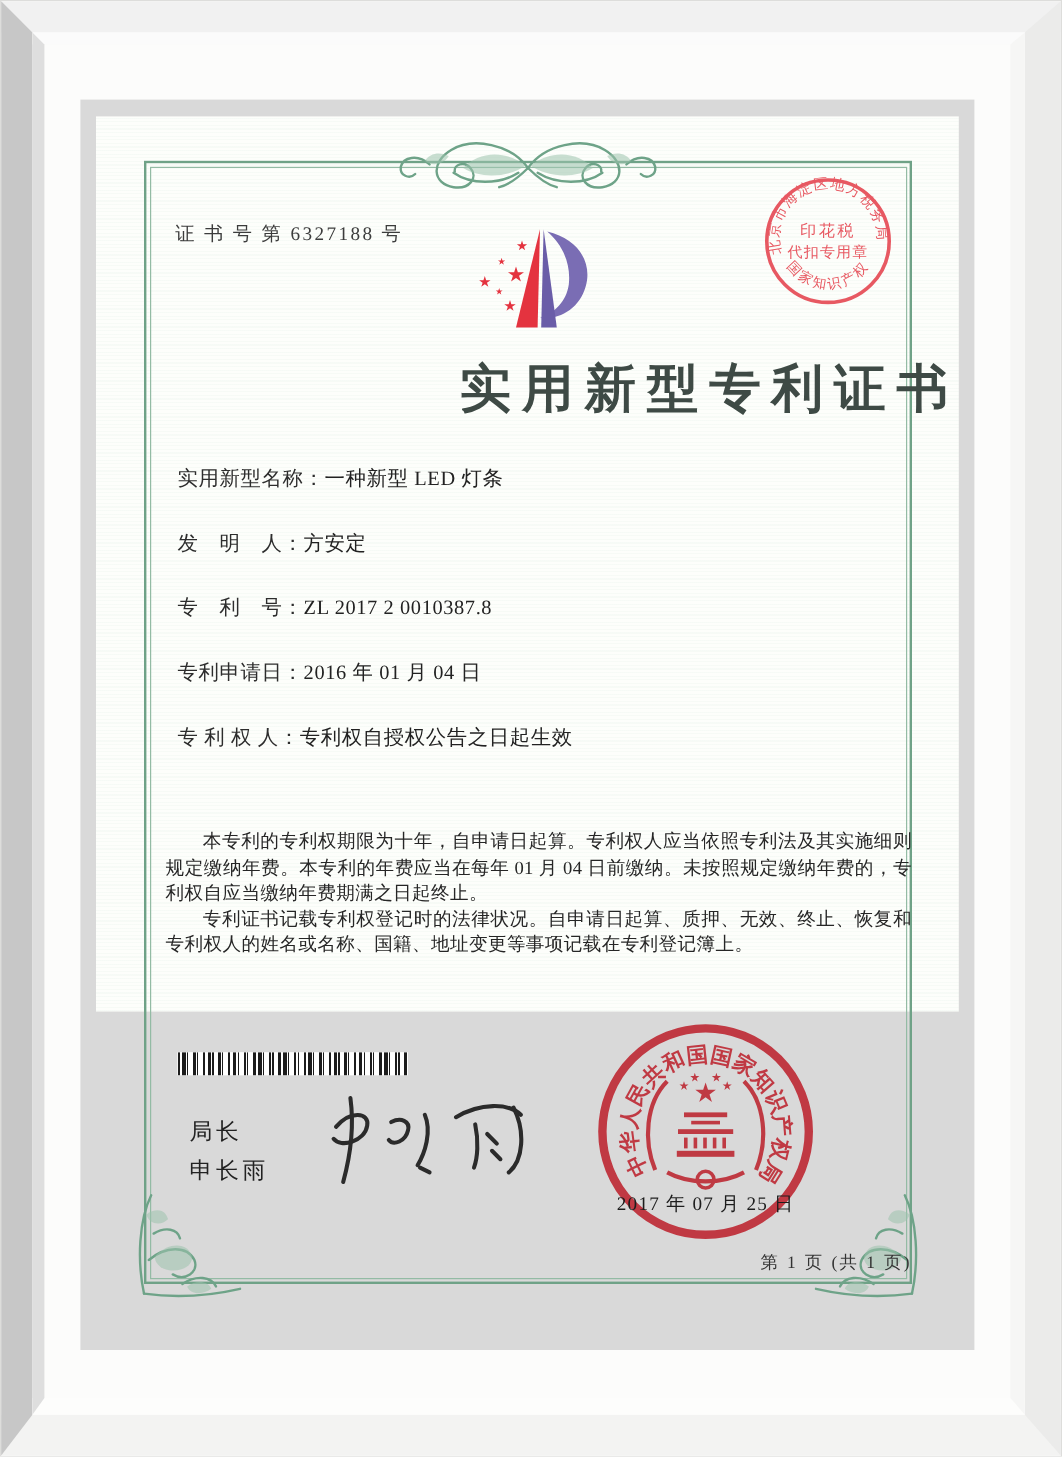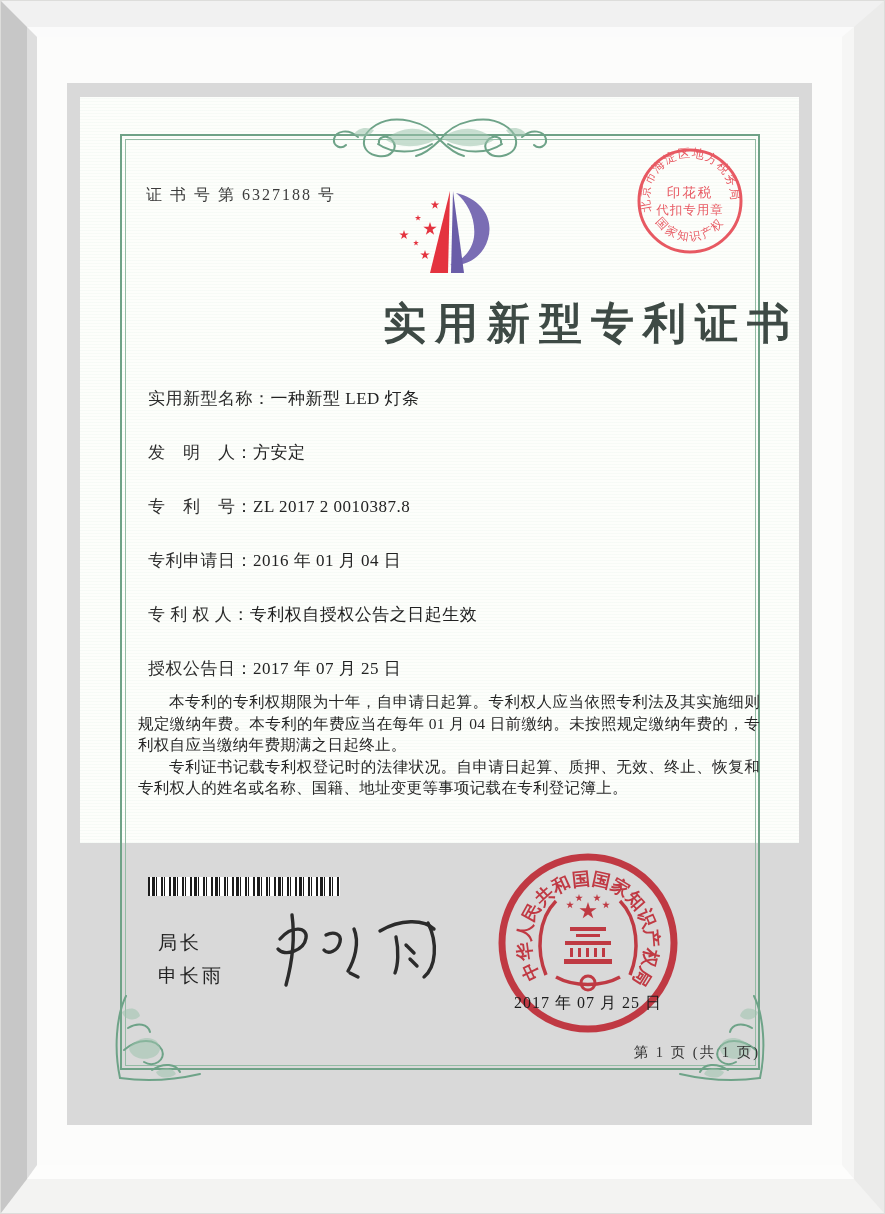--- a/index.html
+++ b/index.html
@@ -197,23 +197,20 @@
       <span class="f-label">发　明　人：</span><span class="f-value">方安定</span>
     </div>
     <div class="field-row">
       <span class="f-label">专　利　号：</span><span class="f-value">ZL 2017 2 0010387.8</span>
     </div>
     <div class="field-row">
       <span class="f-label">专利申请日：</span><span class="f-value">2016 年 01 月 04 日</span>
     </div>
     <div class="field-row">
       <span class="f-label">专 利 权 人：</span><span class="f-value">专利权自授权公告之日起生效</span>
-    </div>
-    <div class="field-row">
-      <span class="f-label">授权公告日：</span><span class="f-value">2017 年 07 月 25 日</span>
     </div>
   </div>
 
   <div class="paragraphs">
     <p>本专利的专利权期限为十年，自申请日起算。专利权人应当依照专利法及其实施细则规定缴纳年费。本专利的年费应当在每年 01 月 04 日前缴纳。未按照规定缴纳年费的，专利权自应当缴纳年费期满之日起终止。</p>
     <p>专利证书记载专利权登记时的法律状况。自申请日起算、质押、无效、终止、恢复和专利权人的姓名或名称、国籍、地址变更等事项记载在专利登记簿上。</p>
   </div>
 
   <div class="barcode"></div>
 

